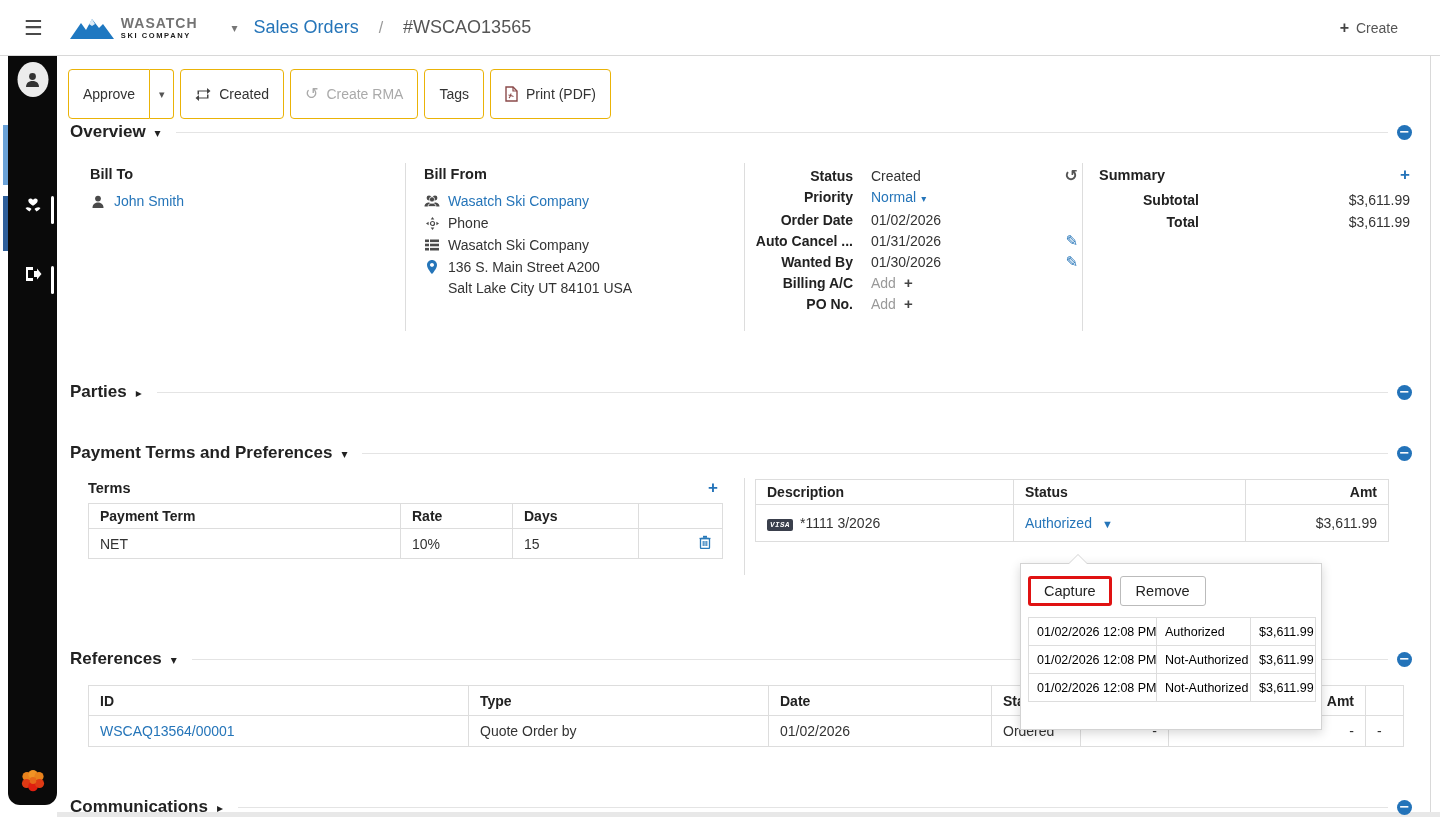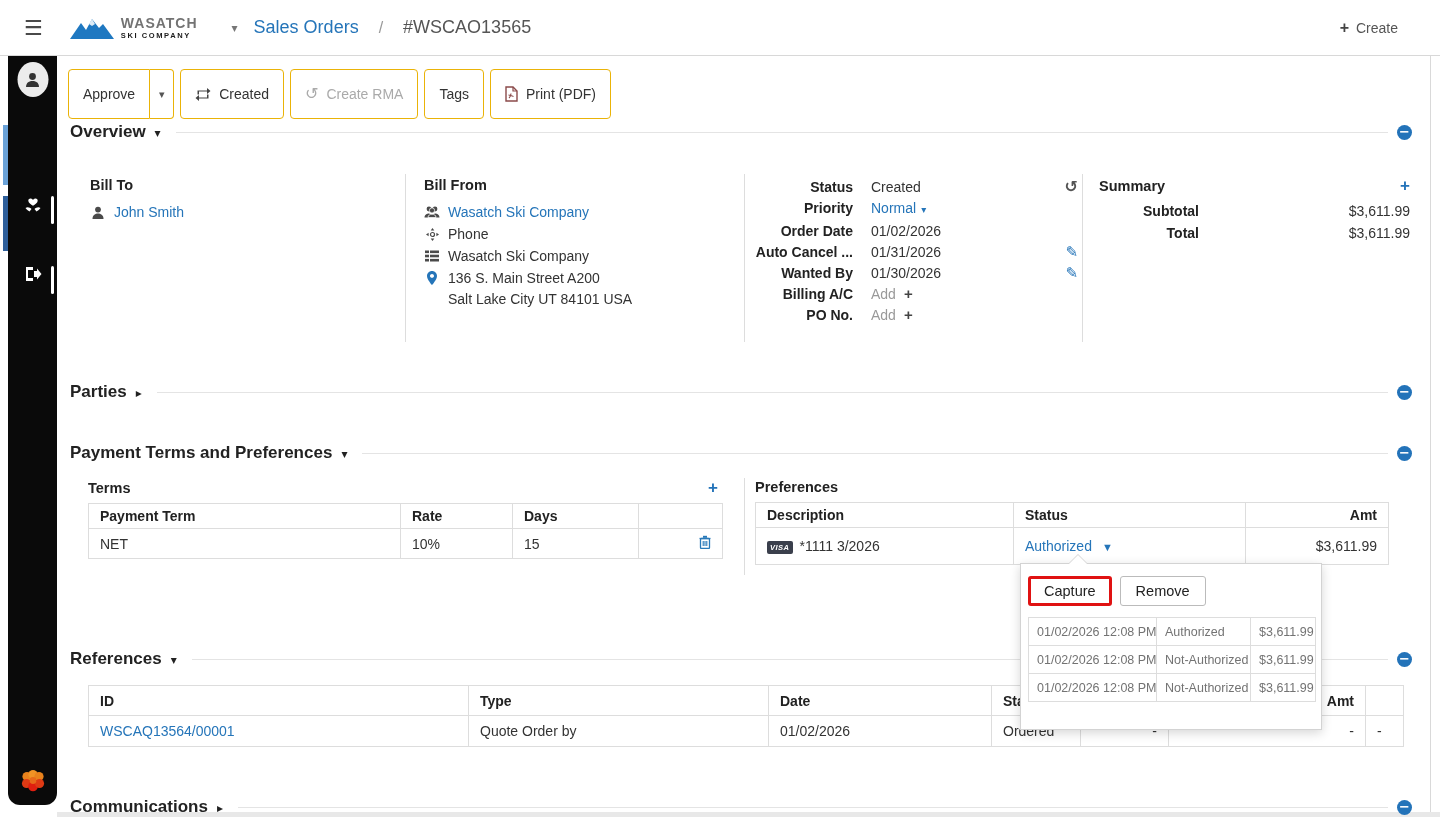--- a/index.html
+++ b/index.html
@@ -51,21 +51,21 @@
   
   .section-header { position:absolute; left:70px; right:28px; display:flex; align-items:center; gap:9px; z-index:4; }
   .section-title { font-size:17px; font-weight:bold; color:#222; }
   .section-caret { font-size:12px; color:#222; margin-top:2px; }
   .section-rule { flex:1; border-top:1px solid #e4e4e4; margin-left:6px; }
   .minus-circle { width:15px; height:15px; border-radius:50%; background:#2373b9; color:#fff;
                   font-size:13px; font-weight:bold; line-height:13px; text-align:center; cursor:pointer;
                   font-family:"DejaVu Sans",sans-serif; flex:0 0 auto; }
 
   
-  .overview-body { position:absolute; left:90px; top:174px; right:30px; height:170px; display:flex; }
+  .overview-body { position:absolute; left:90px; top:163px; right:30px; height:170px; display:flex; }
   .vdiv { width:1px; background:#ddd; height:168px; }
   .ov-col { padding-top:3px; }
   .col-billto { width:315px; }
   .col-billfrom { width:338px; padding-left:18px; }
   .col-status { width:337px; padding:3px 4px 0 0; }
   .col-summary { flex:1; padding-left:16px; }
   .ov-label { font-weight:bold; font-size:14.5px; color:#222; margin-bottom:8px; }
   .ov-row { display:flex; align-items:center; gap:8px; line-height:22px; }
   .ov-icon { width:16px; display:flex; justify-content:center; flex:0 0 auto; }
   .link { color:#2575b9; cursor:pointer; text-decoration:none; }
@@ -101,38 +101,38 @@
   .terms-panel td { height:30px; }
   .trash-cell { text-align:right; }
 
   .panel-vdiv { position:absolute; left:744px; top:478px; width:1px; height:97px; background:#ddd; }
 
   .prefs-panel { position:absolute; left:755px; top:479px; width:633px; z-index:3; }
   .prefs-panel td { height:37px; }
   .amt-col { text-align:right; }
   .visa-badge { display:inline-block; background:#3a3f4c; color:#fff; font-style:italic; font-weight:bold;
                 font-size:7.5px; letter-spacing:.5px; padding:2px 3px; border-radius:2px; margin-right:7px;
-                vertical-align:1px; }
+                vertical-align:1px;font-family:Liberation Mono, monospace; }
   .status-auth { color:#2575b9; cursor:pointer; }
   .status-auth .drop-caret2 { color:#2575b9; font-size:11px; margin-left:10px; }
 
   
   .popup { position:absolute; left:1020px; top:563px; width:302px; background:#fff;
            border:1px solid #d3d3d3; box-shadow:0 3px 10px rgba(0,0,0,.16); padding:12px 7px 27px 7px; z-index:20; }
   .popup::after { content:""; position:absolute; top:-9px; left:48px; border:9px solid transparent;
                   border-top:none; border-bottom:9px solid #fff; }
   .popup::before { content:""; position:absolute; top:-10px; left:47px; border:10px solid transparent;
                    border-top:none; border-bottom:10px solid #d3d3d3; }
   .popup-buttons { display:flex; gap:8px; align-items:stretch; }
   .capture-btn { border:3px solid #e01212; background:#fff; border-radius:3px; font-size:14.5px; color:#222;
                  padding:4px 13px; cursor:pointer; font-family:inherit; }
   .remove-btn { border:1px solid #bbb; background:#fff; border-radius:3px; font-size:14.5px; color:#222;
                 padding:6px 15px; cursor:pointer; font-family:inherit; }
   .popup-table { margin-top:11px; }
-  .popup-table td { font-size:12.5px; padding:5px 8px; height:28px; color:#737373; }
+  .popup-table td { font-size:12.5px; padding:5px 8px; height:28px; color:#000000; }
   .popup-amt { text-align:right; }
 
   
   .refs-table-wrap { position:absolute; left:88px; top:685px; width:1315px; z-index:2; }
   .refs-table-wrap th { height:30px; }
   .refs-table-wrap td { height:31px; }
   .dash-r { text-align:right; }
 
   
   .bottom-bar { position:absolute; left:57px; right:0; bottom:0; height:5px; background:#e8e8e8; }
@@ -403,23 +403,20 @@
           </svg>
         </td>
       </tr>
     </tbody>
       </table>
   </div>
 
   <div class="panel-vdiv"></div>
 
   <div class="prefs-panel">
-    <div class="panel-title-row">
-      <span class="panel-title">Preferences</span>
-    </div>
     <table>
       <colgroup>
           <col style="width:258px">
           <col style="width:232px">
           <col style="width:143px">
         </colgroup>
       <tbody>
           <tr>
         <th>Description</th>
         <th>Status</th>

